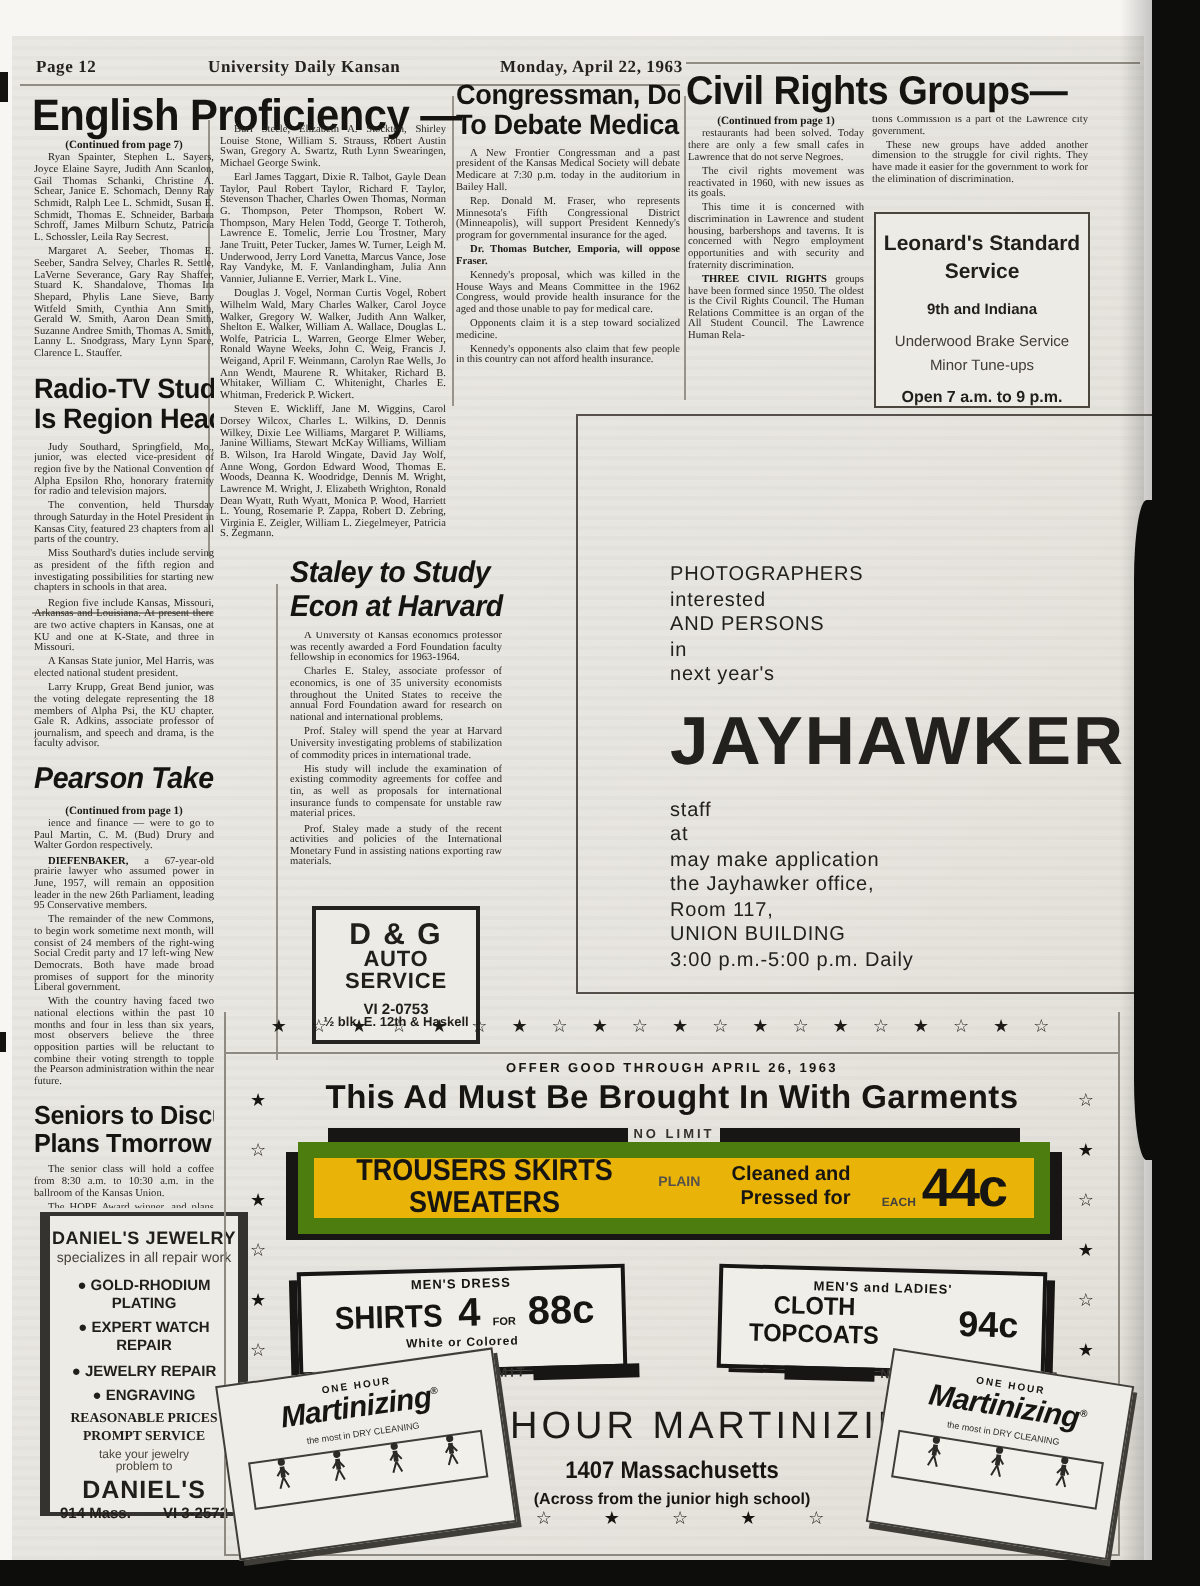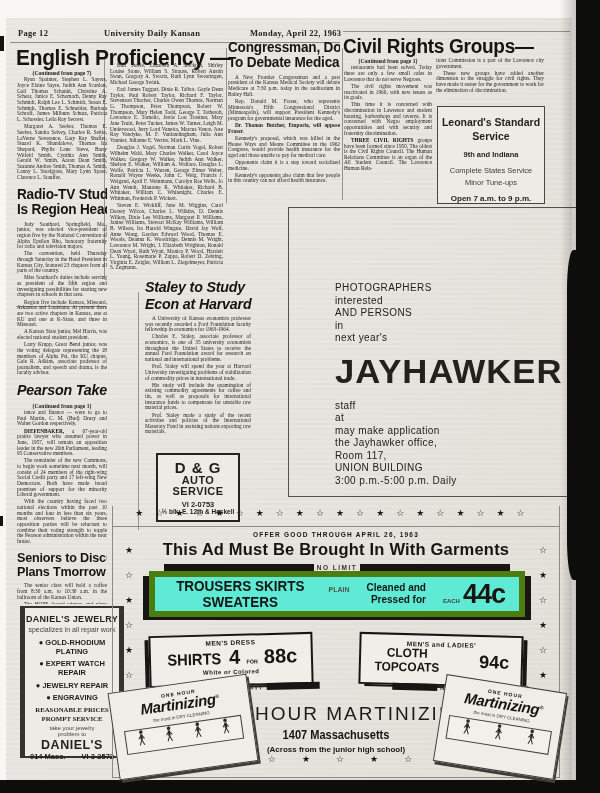--- a/index.html
+++ b/index.html
@@ -102,21 +102,21 @@
   .stars-b { position: absolute; bottom: 13px; left: 50%; transform: translateX(-50%); font-size: 9px;
              letter-spacing: 26px; white-space: nowrap; }
   .mart-inner { position: absolute; top: 25px; left: 36px; right: 36px; text-align: center; }
   .offer { font-size: 6.5px; font-weight: 700; letter-spacing: 1.2px; }
   .mart-head { font-size: 16.5px; font-weight: 600; letter-spacing: 0.2px; margin-top: 2px; }
   .box1wrap { position: relative; width: 376px; margin: 12px auto 0; }
   .nl-banner { position: absolute; display: flex; align-items: center; z-index: 2; }
   .nl-top { top: -7px; left: 4%; right: 4%; }
   .nl-seg { flex: 1; height: 7px; background: #171614; }
   .nl-txt { font-size: 6.5px; font-weight: 700; letter-spacing: 1.5px; padding: 0 3px; color: #34322d; }
-  .box1 { position: relative; border: 6px solid #4d7c0f; background: #5eead4; height: 46px;
+  .box1 { position: relative; border: 8px solid #4d7c0f; background: #eab308; height: 46px;
           display: flex; align-items: center; justify-content: space-between; padding: 0 14px;
           box-shadow: -7px 4px 0 -1px #171614, 7px 4px 0 -1px #171614; }
   .t-items { font-weight: 700; font-size: 15px; line-height: 1.05; transform: scaleX(0.9); }
   .plain { font-size: 7px; align-self: flex-start; margin-top: 9px; color: #55524c; font-weight: 700; }
   .cleaned { font-weight: 700; font-size: 10px; line-height: 1.25; text-align: right; }
   .pricewrap { display: flex; align-items: baseline; }
   .each { font-size: 6px; font-weight: 700; margin-right: 3px; color: #45433e; }
   .p44 { font-size: 27px; font-weight: 800; letter-spacing: -1px; line-height: 1; }
   .row2 { display: flex; justify-content: center; gap: 46px; margin-top: 17px; }
   .sbox { position: relative; width: 172px; border: 2px solid #171614; background: #f0eee9;
@@ -234,21 +234,21 @@
     <p>These new groups have added another dimension to the struggle for civil rights. They have made it easier for the government to work for the elimination of discrimination.</p>
   </div>
 
   <div class="adbox ad-leonards">
     <div class="leo-name">
       <div>Leonard's Standard</div>
       <div>Service</div>
     </div>
     <div class="leo-addr">9th and Indiana</div>
     <div class="leo-svc">
-      <div>Complete States Service</div>
+      <div>Underwood Brake Service</div>
       <div>Minor Tune-ups</div>
     </div>
     <div class="leo-hours">Open 7 a.m. to 9 p.m.</div>
   </div>
 
   <div class="col col-staley news">
     <div class="h2 h2i" style="margin-top:0;">
       <div>Staley to Study</div>
       <div>Econ at Harvard</div>
     </div>

